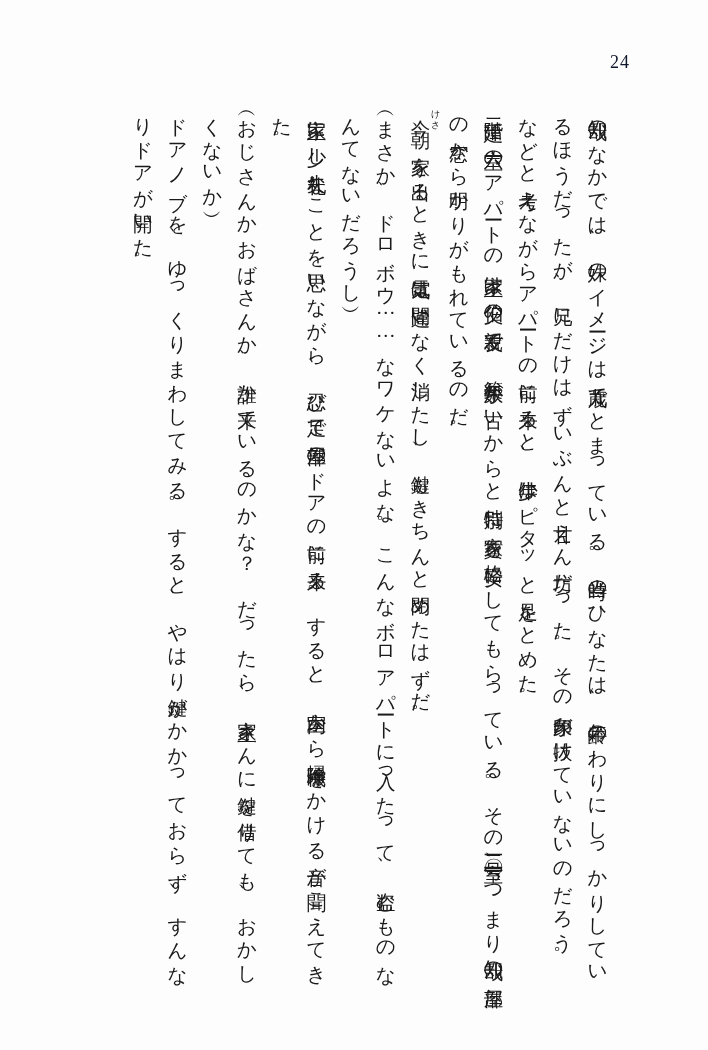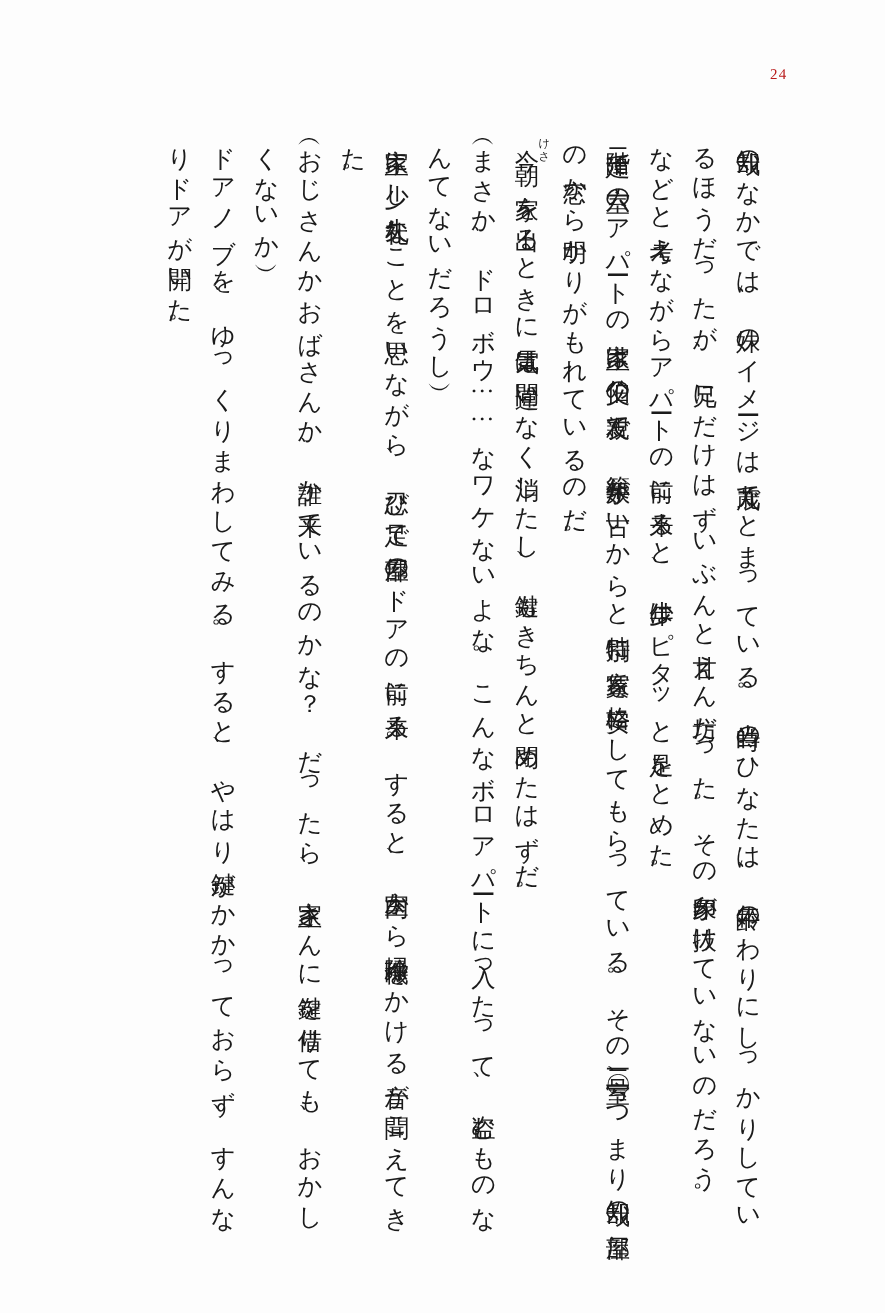--- a/index.html
+++ b/index.html
@@ -20,23 +20,23 @@
     left: 0;
     top: 0;
     width: 708px;
     height: 1050px;
     background: #fdfdfd;
   }
   #page-number {
     position: absolute;
     top: 52px;
     right: 78px;
-    font-size: 12px;
+    font-size: 18px;
     letter-spacing: 1px;
-    color: #b91c1c;
+    color: #0f172a;
   }
   #text-block {
     position: absolute;
     top: 104px;
     left: 84px;
     width: 530px;
     height: 872px;
     writing-mode: vertical-rl;
     text-orientation: upright;
     direction: ltr;

